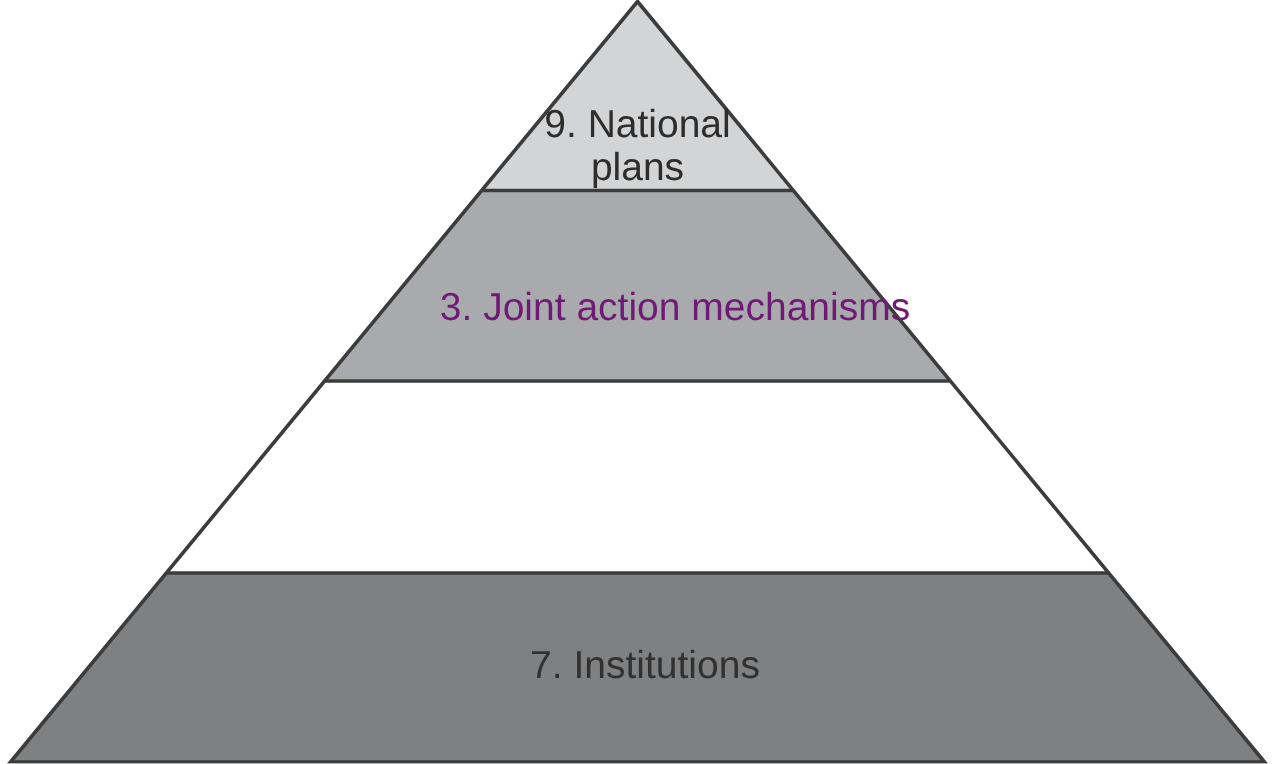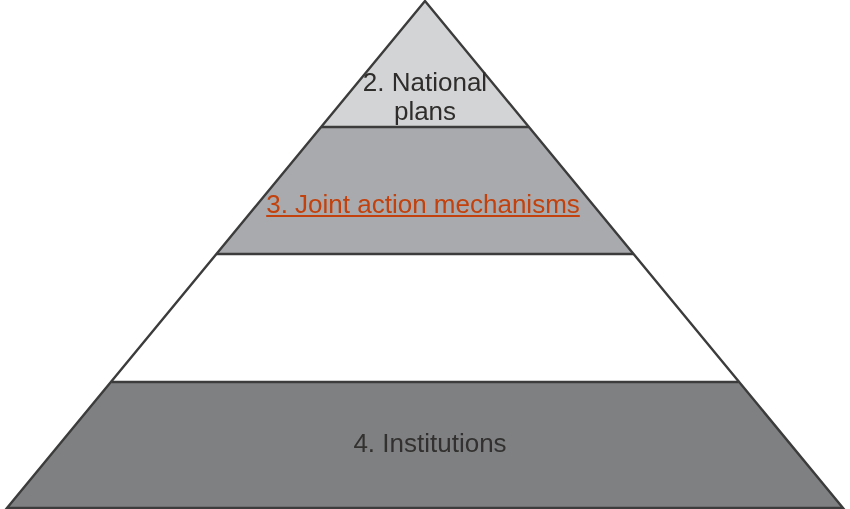--- a/index.html
+++ b/index.html
@@ -47,20 +47,20 @@
     <polygon points="216.8,254 633.2,254 738.5,382 111.5,382" fill="#ffffff"></polygon>
     <polygon points="111.5,382 738.5,382 843,508 7,508" fill="#7e8082"></polygon>
 
     <line x1="321.3" y1="127" x2="528.7" y2="127" stroke-width="2.4" stroke="#3d3c3c"></line>
     <line x1="216.8" y1="254" x2="633.2" y2="254" stroke-width="2.4" stroke="#3d3c3c"></line>
     <line x1="111.5" y1="382" x2="738.5" y2="382" stroke-width="2.4" stroke="#3d3c3c"></line>
 
     <polygon points="425,1 843,508 7,508" fill="none" stroke-width="2.4" stroke-linejoin="miter" stroke="#3d3c3c"></polygon>
   </svg>
 
-  <div class="level-label wrap" style="left: 425px; top: 68px; color: rgb(46, 45, 43);">2. National plans</div>
+  <div class="level-label wrap" style="left: 425px; top: 68px; color: rgb(46, 45, 43);">9. National plans</div>
 
-  <div class="level-label" style="left: 423px; top: 190px; color: #c2410c; text-decoration: underline;">3. Joint action mechanisms</div>
+  <div class="level-label" style="left: 450px; top: 190px; color: #701a75;">3. Joint action mechanisms</div>
 
 
-  <div class="level-label" style="left: 430px; top: 429px; color: rgb(51, 49, 48);">4. Institutions</div>
+  <div class="level-label" style="left: 430px; top: 429px; color: rgb(51, 49, 48);">7. Institutions</div>
 
 </div>
 
 </body></html>

